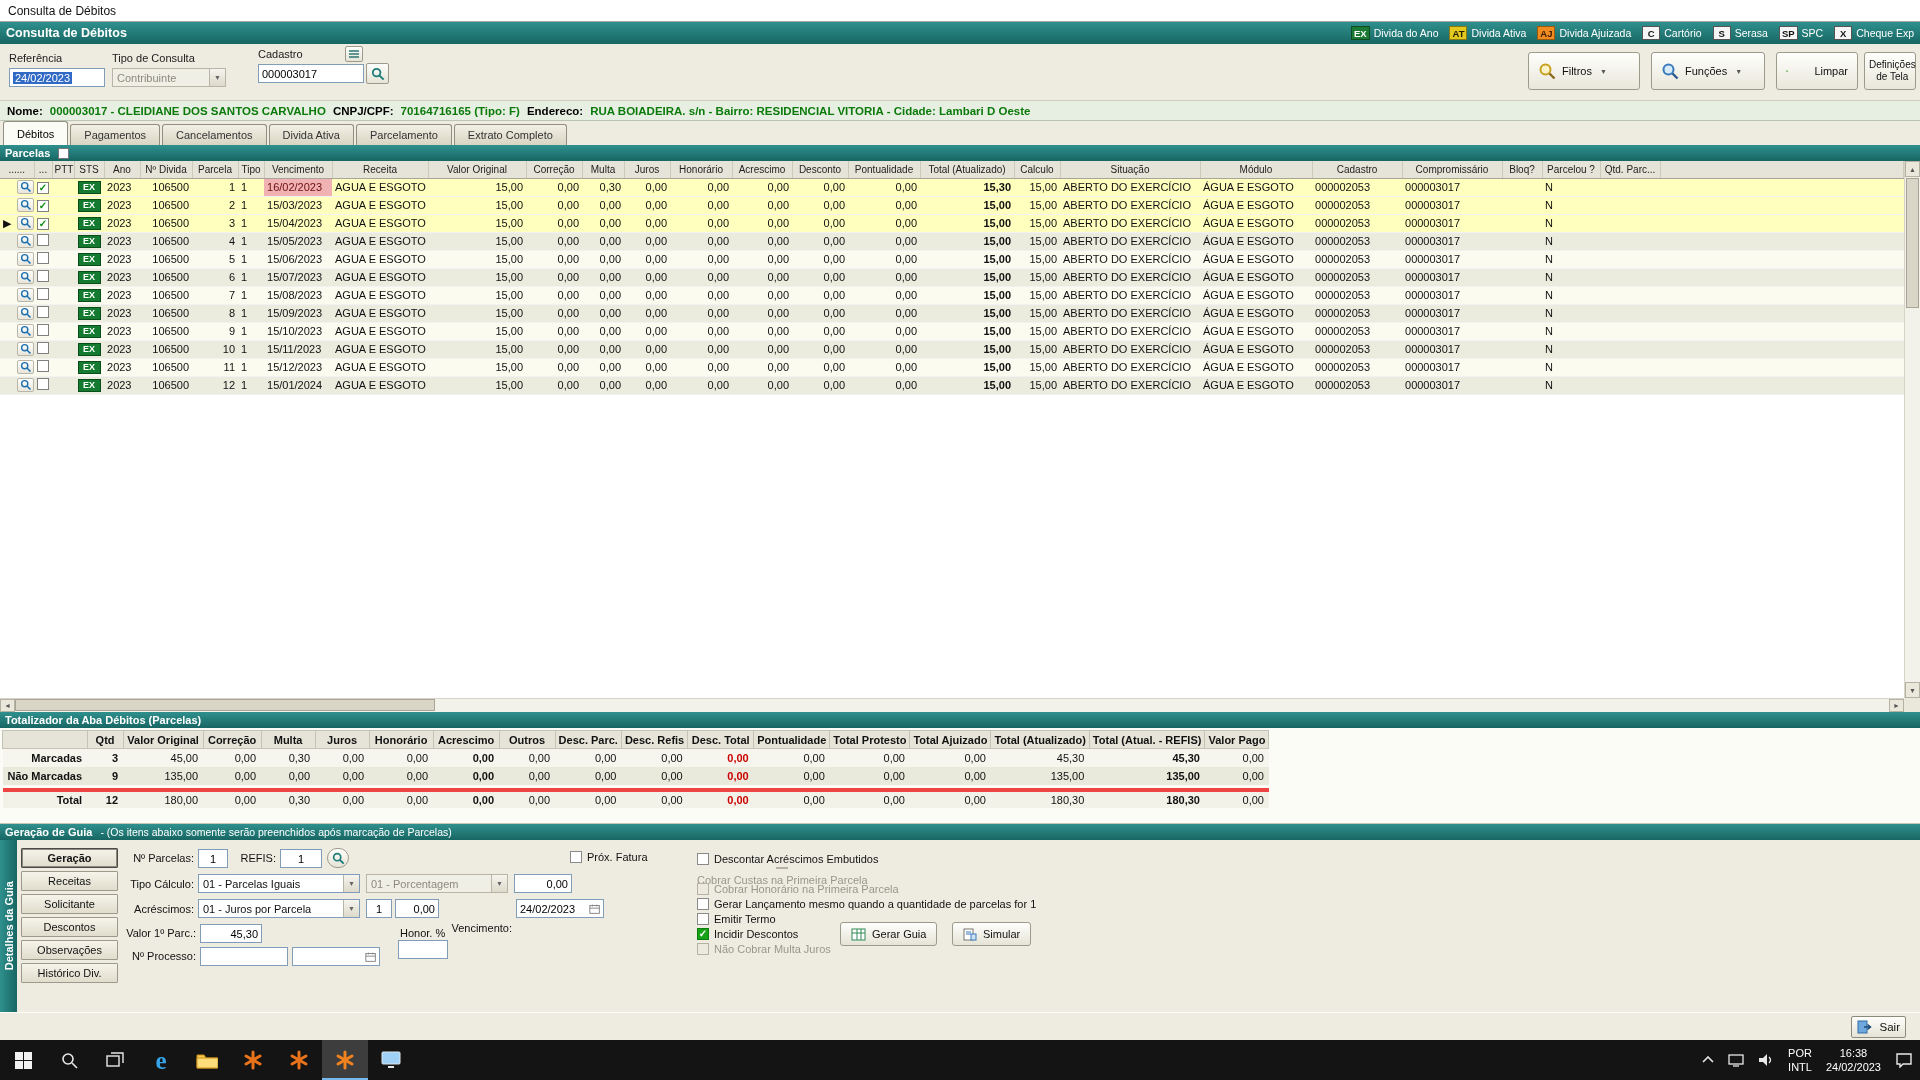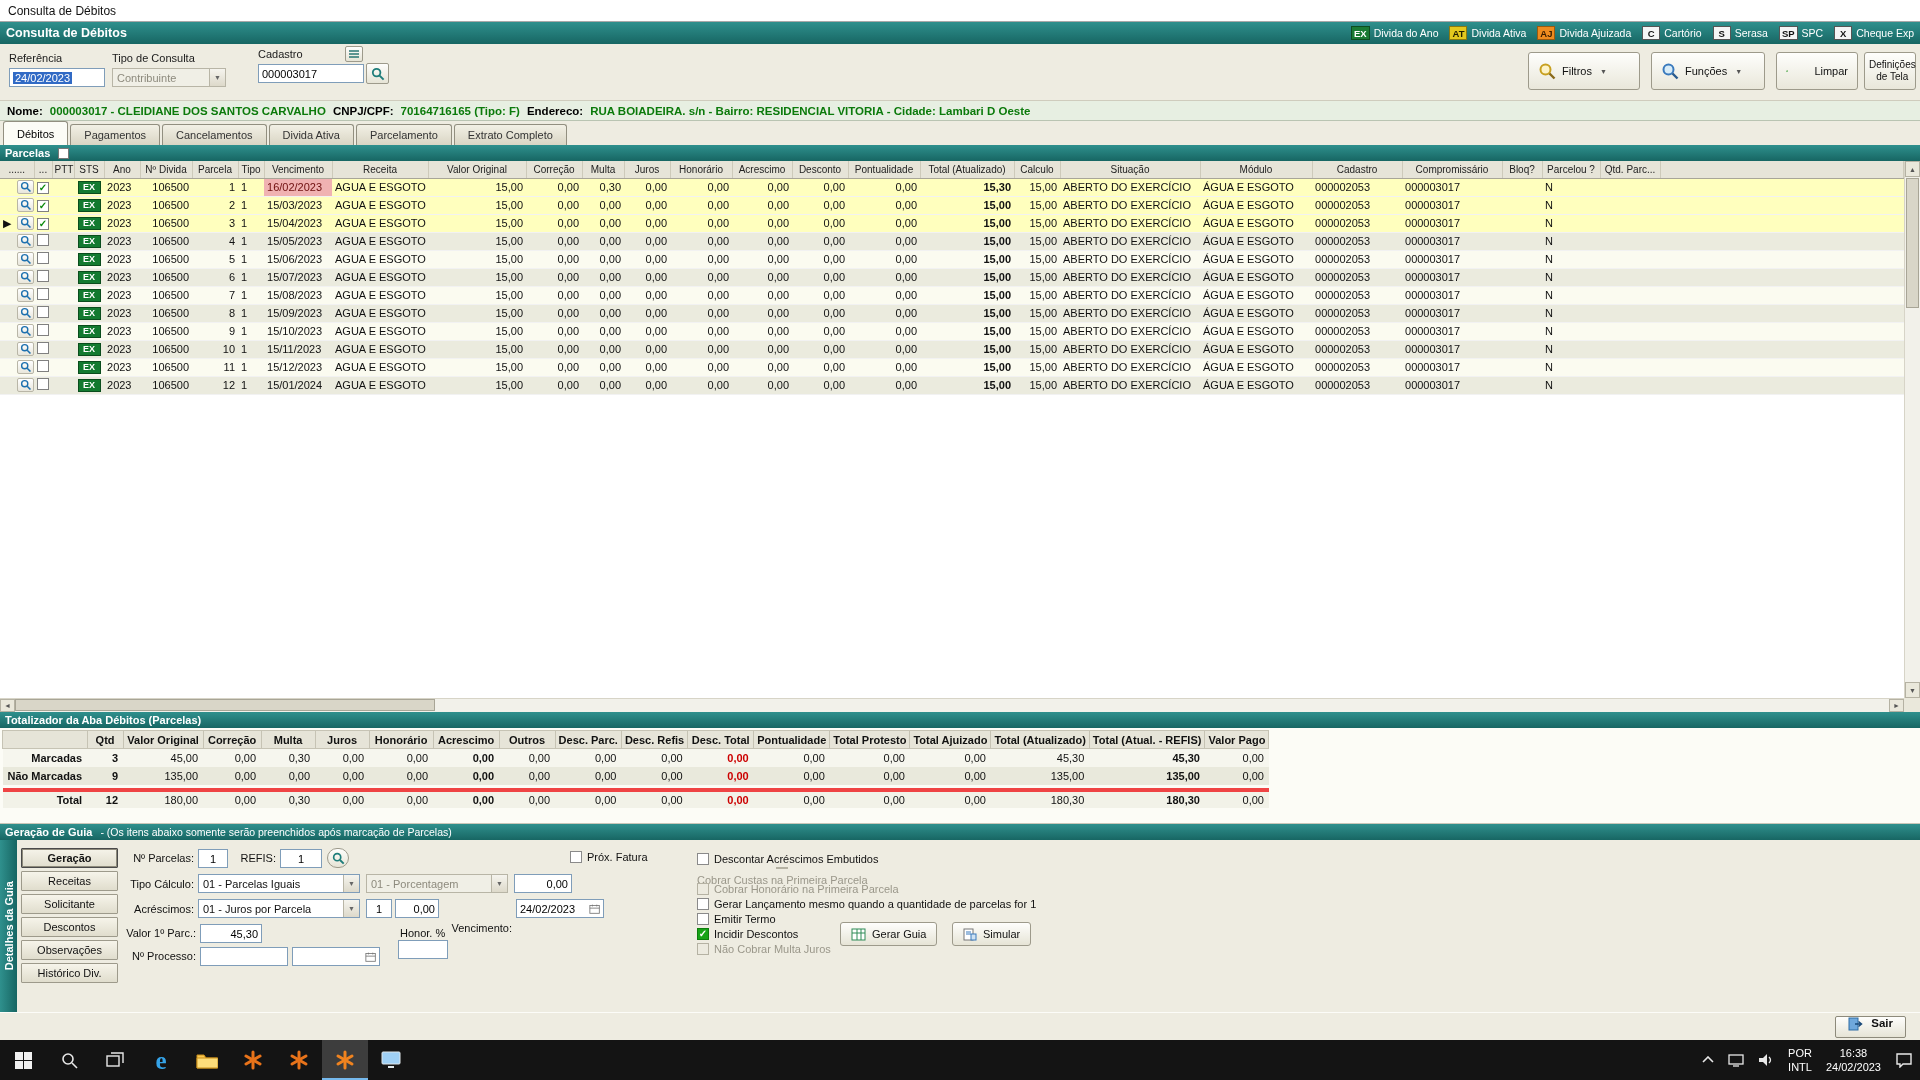--- a/index.html
+++ b/index.html
@@ -95,21 +95,21 @@
   .glabel{position:absolute;font-size:11px;text-align:right;white-space:nowrap;}
   .opt{position:absolute;left:697px;display:flex;align-items:center;gap:5px;font-size:11px;height:14px;white-space:nowrap;}
   .ocb{width:12px;height:12px;border:1px solid #8a8a8a;background:#fff;display:inline-flex;align-items:center;justify-content:center;font-size:10px;font-weight:bold;line-height:1;}
   .ocb.on{background:#17a317;border-color:#0d7d0d;color:#fff;}
   .opt.disabled{color:#9a978a;}
   .opt.disabled .ocb{background:#ecead f;background:#eceadf;border-color:#b5b2a3;}
   .gbtn{position:absolute;height:24px;display:flex;align-items:center;gap:6px;padding:0 10px;background:linear-gradient(#fefefc,#e6e4d6);border:1px solid #9d9a8b;border-radius:3px;font-size:11px;}
 
   
   .bottombar{position:absolute;top:1012px;left:0;right:0;height:28px;background:#eeece1;border-top:1px solid #fcfcf8;}
-  .sair{position:absolute;right:14px;top:3px;height:22px;display:flex;align-items:flex-start;gap:7px;padding:0 12px;background:linear-gradient(#fefefc,#e6e4d6);border:1px solid #8d8a7b;border-radius:2px;font-size:11.5px;font-weight:bold;}
+  .sair{position:absolute;right:14px;top:3px;height:22px;display:flex;align-items:center;gap:7px;padding:0 5px;background:linear-gradient(#fefefc,#e6e4d6);border:1px solid #8d8a7b;border-radius:2px;font-size:11.5px;font-weight:normal;}
 
   
   .taskbar{position:absolute;top:1040px;left:0;right:0;height:40px;background:#141414;display:flex;align-items:stretch;}
   .tb-btn{width:46px;display:flex;align-items:center;justify-content:center;}
   .tb-btn.active{background:#3d3d3d;box-shadow:inset 0 -2px 0 #76b9ed;}
   .winlogo{display:grid;grid-template-columns:8px 8px;grid-template-rows:8px 8px;gap:1px;}
   .winlogo span{background:#f2f2f2;}
   .ie-e{color:#35a3e8;font-size:25px;font-weight:bold;font-family:"Liberation Serif",serif;line-height:1;}
   .tray{margin-left:auto;display:flex;align-items:center;}
   .tray-item{height:40px;display:flex;align-items:center;justify-content:center;padding:0 7px;}

